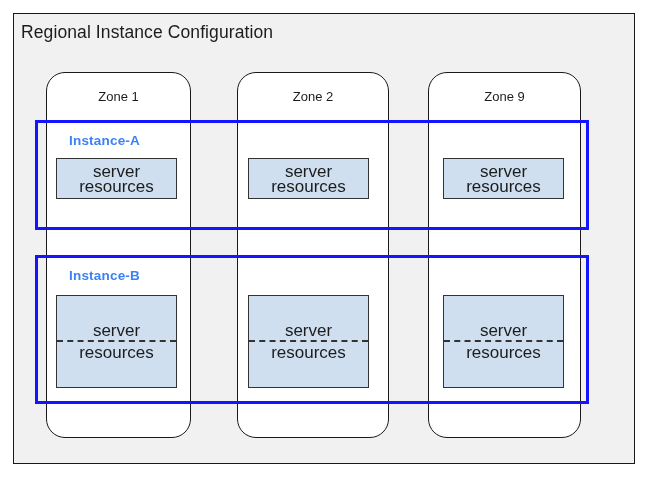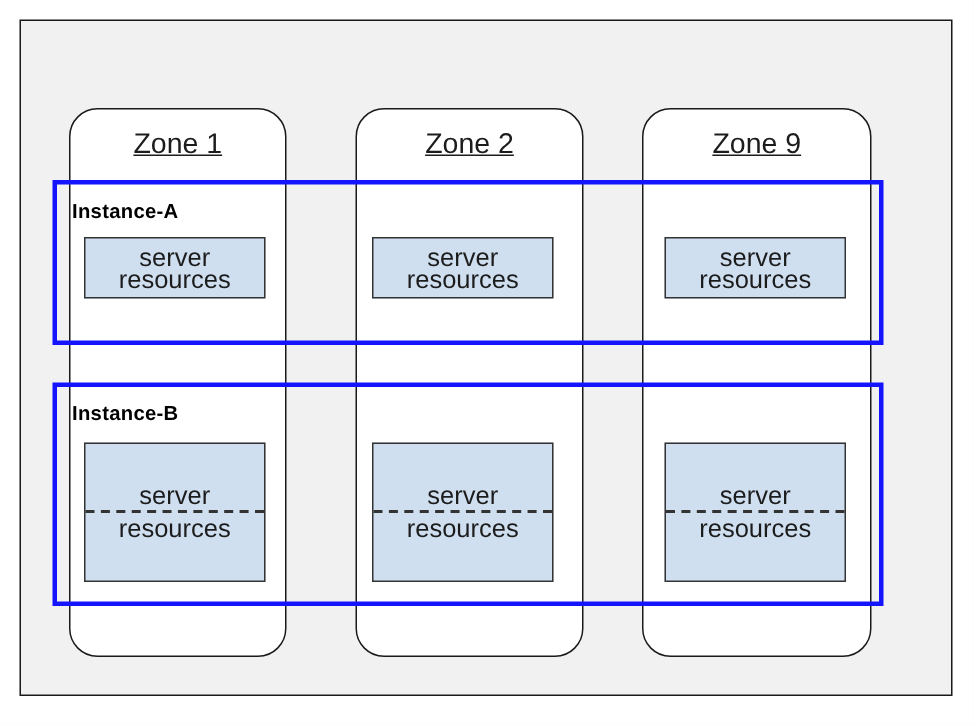--- a/index.html
+++ b/index.html
@@ -57,45 +57,44 @@
   .zone-col-1 { left: 46px;  width: 145px; }
   .zone-col-2 { left: 237px; width: 152px; }
   .zone-col-3 { left: 428px; width: 153px; }
 
   .zone-label {
     position: absolute;
     top: 15px;
     left: 0;
     width: 100%;
     text-align: center;
-    font-size: 19px;
+    font-size: 13px;
     line-height: 18px;
     color: #1c1c1c;
-    text-decoration: underline;
   }
 
   
   .instance-band {
     position: absolute;
     box-sizing: border-box;
     border: 3px solid #1414ff;
     background: transparent;
     left: 35px;
     width: 554px;
   }
   .instance-band-a { top: 120px; height: 110px; }
   .instance-band-b { top: 255px; height: 149px; }
 
   .instance-label {
     position: absolute;
-    left: 10px;
+    left: 31px;
     top: 10px;
     font-size: 13.5px;
     font-weight: bold;
-    color: #000000;
+    color: #3b82f6;
     white-space: nowrap;
     letter-spacing: 0.2px;
   }
 
   
   .server-box {
     position: absolute;
     box-sizing: border-box;
     background: #cfdff0;
     border: 1px solid #333333;
@@ -146,20 +145,21 @@
   .sbox-row-a { top: 158px; }
   .sbox-row-b { top: 295px; }
 </style>
 </head>
 <body>
 
 <div id="diagram-root">
 
   <div class="region-frame"></div>
 
+  <div class="region-title">Regional Instance Configuration</div>
 
   <div class="zone-column zone-col-1">
     <div class="zone-label">Zone 1</div>
   </div>
 
   <div class="zone-column zone-col-2">
     <div class="zone-label">Zone 2</div>
   </div>
 
   <div class="zone-column zone-col-3">

